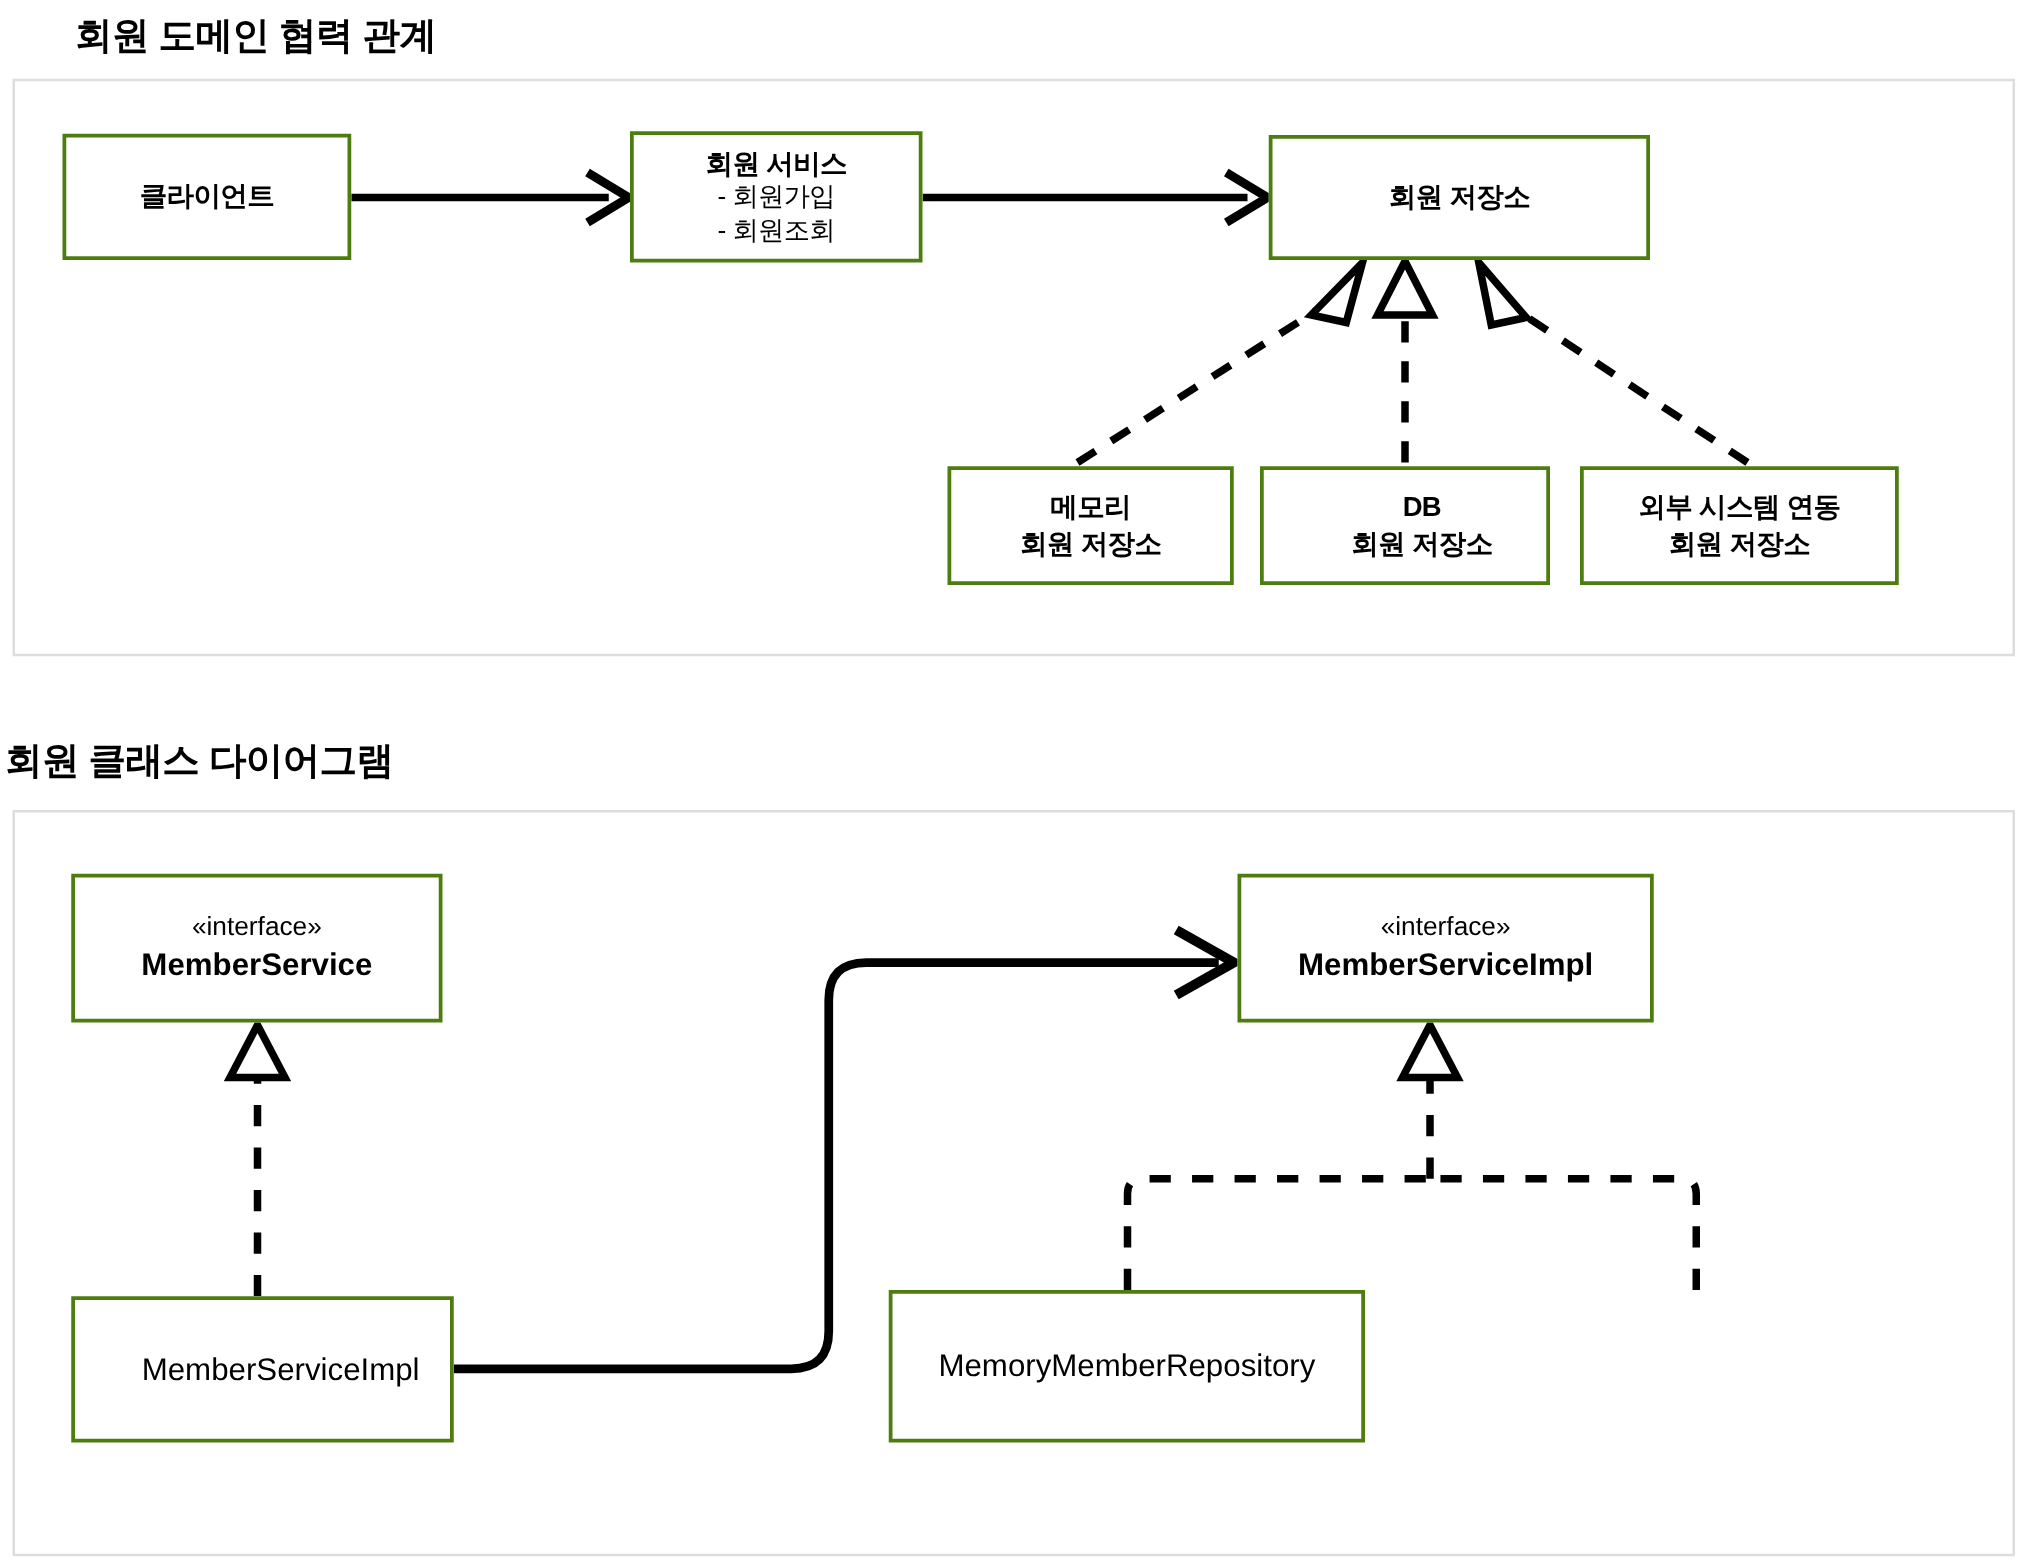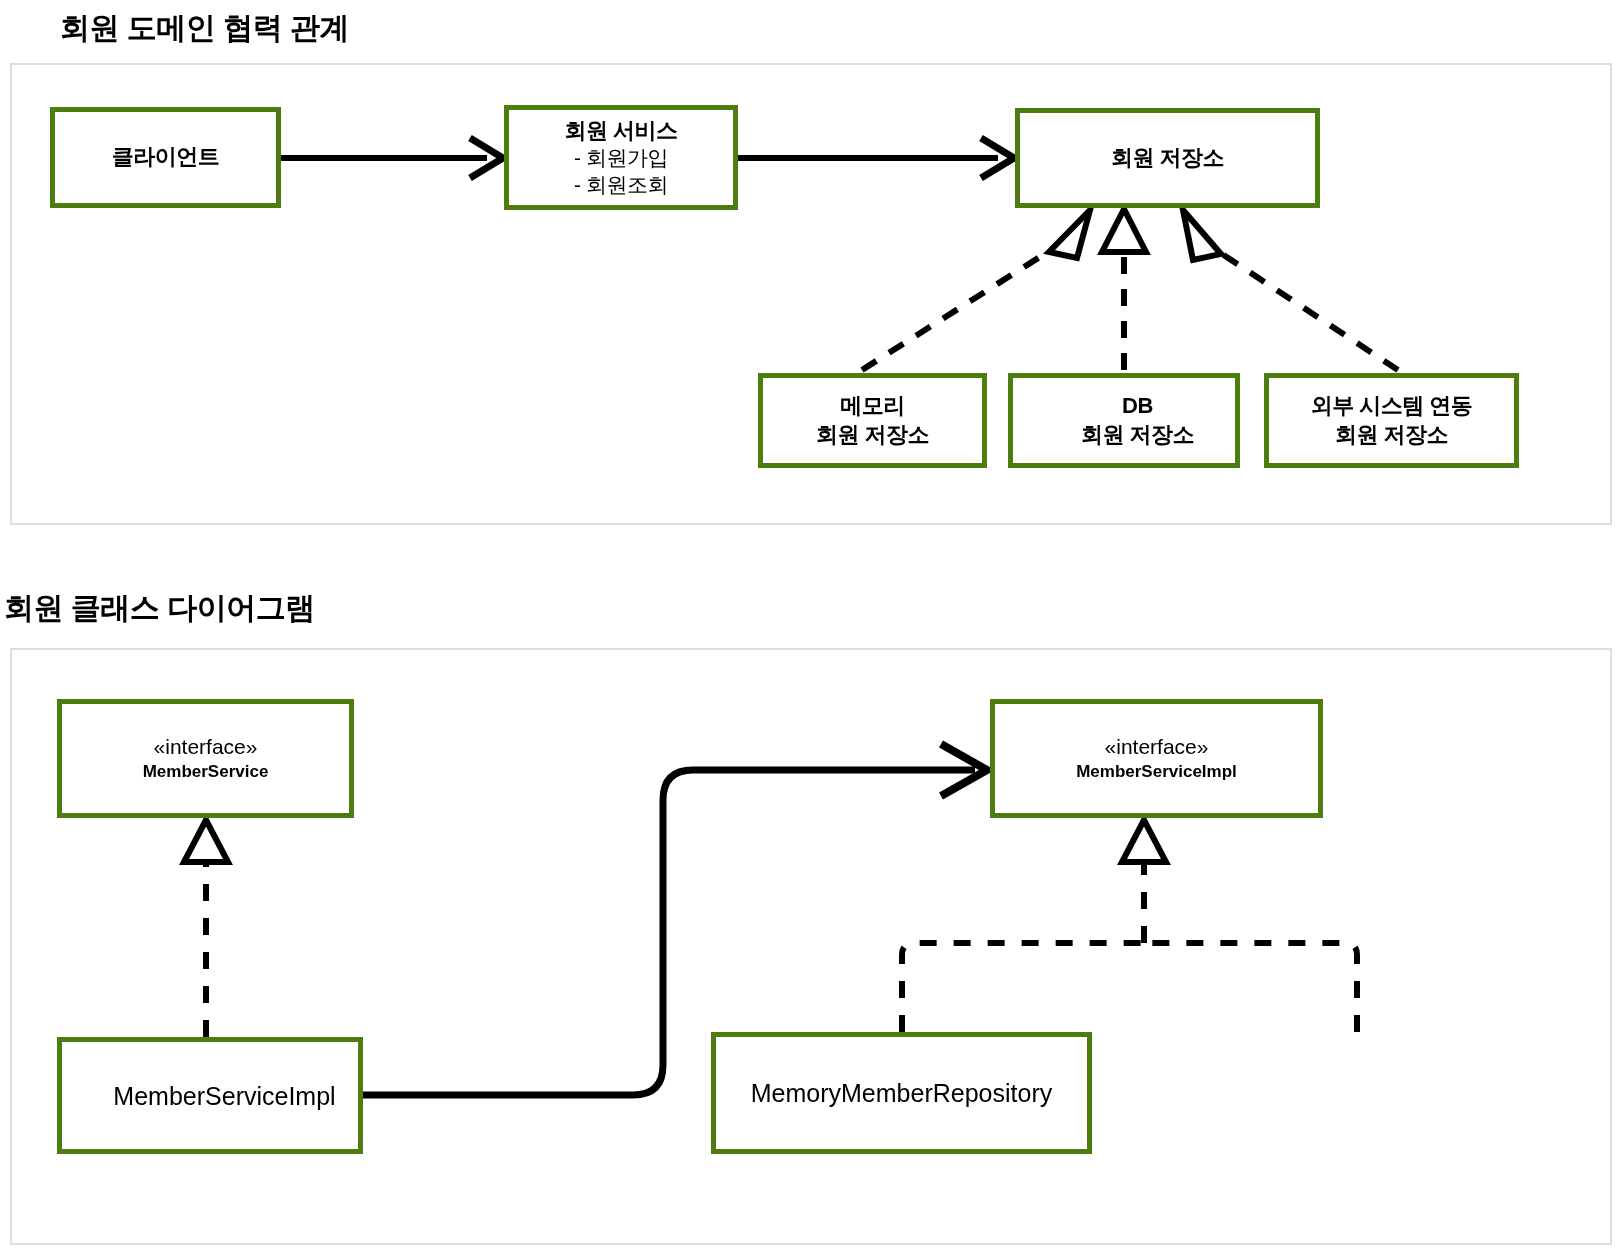--- a/index.html
+++ b/index.html
@@ -45,34 +45,34 @@
     position: absolute;
     left: 0; top: 0;
     width: 1622px;
     height: 1254px;
     pointer-events: none;
   }
 
   .node {
     position: absolute;
     box-sizing: border-box;
-    border: 5px solid #4d7c0f;
+    border: 3px solid #4d7c0f;
     background: #ffffff;
     display: flex;
     flex-direction: column;
     align-items: center;
     justify-content: center;
     text-align: center;
     line-height: 1.28;
   }
   .node .ln { display: block; white-space: nowrap; }
   .ko { font-size: 22px; font-weight: bold; letter-spacing: -0.5px; }
   .ko-sub { font-size: 21px; font-weight: normal; letter-spacing: -0.5px; }
   .stereotype { font-size: 21px; font-weight: normal; }
-  .cls-bold { font-size: 17px; font-weight: bold; }
+  .cls-bold { font-size: 25px; font-weight: bold; }
   .cls-plain { font-size: 25px; font-weight: normal; }
 
   
   #n-client      { left: 50px;  top: 107px; width: 231px; height: 101px; }
   #n-memsvc      { left: 504px; top: 105px; width: 234px; height: 105px; }
   #n-memrepo     { left: 1015px;top: 108px; width: 305px; height: 100px; }
   #n-mem-memory  { left: 758px; top: 373px; width: 229px; height: 95px; }
   #n-mem-db      { left: 1008px;top: 373px; width: 232px; height: 95px; padding-left: 27px; }
   #n-mem-ext     { left: 1264px;top: 373px; width: 255px; height: 95px; }
 

